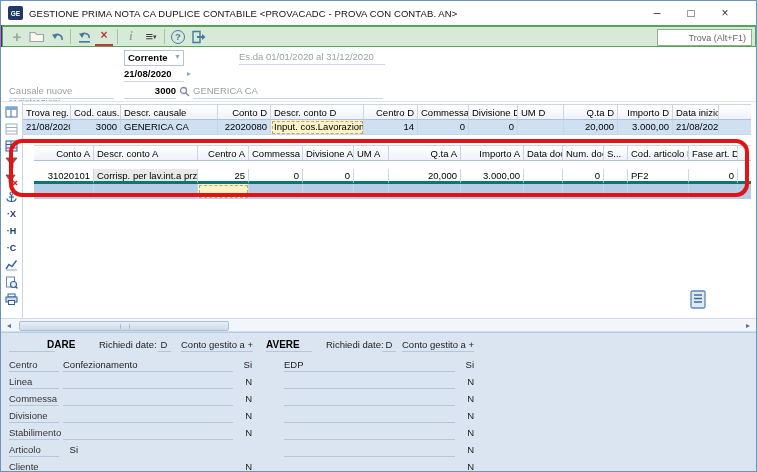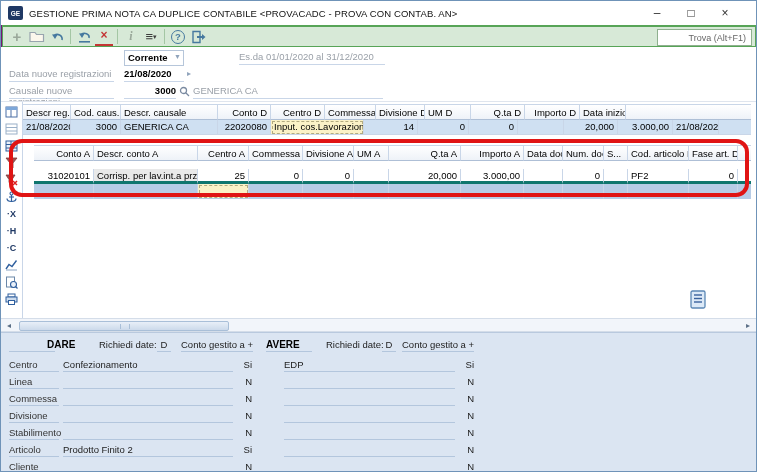--- a/index.html
+++ b/index.html
@@ -133,21 +133,20 @@
     </span>
     <div class="find-box">Trova (Alt+F1)</div>
   </div>
 
   <div class="form-area">
     <div class="frow" style="top:4px;">
       <span class="combo"><span>Corrente</span><span class="chev">▼</span></span>
       <span class="range-label">Es.da 01/01/2020 al 31/12/2020</span>
     </div>
     <div class="frow" style="top:21px;">
-      <span class="flabel">Data nuove registrazioni</span>
       <span class="date-val">21/08/2020</span>
       <span class="arrow-btn">▸</span>
     </div>
     <div class="frow" style="top:38px;">
       <span class="flabel">Causale nuove registrazioni</span>
       <span class="code-val">3000</span>
       <span class="mag">
         <svg width="11" height="11" viewBox="0 0 11 11">
             <circle cx="4.5" cy="4.5" r="3" fill="none" stroke="#7a8aa0" stroke-width="1.3"></circle>
             <line x1="7" y1="7" x2="10" y2="10" stroke="#7a8aa0" stroke-width="1.3"></line>
@@ -221,24 +220,25 @@
             <rect x="3" y="1" width="7" height="3" fill="#fff" stroke="#2f5f9e"></rect>
             <rect x="1" y="4" width="11" height="5" fill="#cddcee" stroke="#2f5f9e"></rect>
             <rect x="3.5" y="7.5" width="6" height="4" fill="#fff" stroke="#2f5f9e"></rect>
           </svg>
         </span>
     </div>
 
     <div class="gridarea">
       <div id="grid-d">
         <div class="grow ghead" id="gdh">
-            <div class="c" style="width: 48px;">Descr reg.</div>
+            <div class="c" style="width: 48px;">Trova reg.</div>
             <div class="c ar" style="width: 50px;">Cod. caus.</div>
             <div class="c" style="width: 97px;">Descr. causale</div>
             <div class="c ar" style="width: 53px;">Conto D</div>
+            <div class="c" style="width: 93px;">Descr. conto D</div>
             <div class="c ar" style="width: 54px;">Centro D</div>
             <div class="c ar" style="width: 51px;">Commessa D</div>
             <div class="c ar" style="width: 49px;">Divisione D</div>
             <div class="c" style="width: 46px;">UM D</div>
             <div class="c ar" style="width: 54px;">Q.ta D</div>
             <div class="c ar" style="width: 55px;">Importo D</div>
             <div class="c" style="width: 46px;">Data inizio</div>
             <div class="c fill"></div>
           </div>
         <div class="grow" id="gdr">
@@ -362,21 +362,20 @@
           <span class="bp-val"></span>
           <span class="bp-flag">N</span>
         </div>
         <div class="bprow">
           <span class="bp-label">Stabilimento</span>
           <span class="bp-val"></span>
           <span class="bp-flag">N</span>
         </div>
         <div class="bprow">
           <span class="bp-label">Articolo</span>
-          <span class="bp-val">Prodotto Finito 2</span>
           <span class="bp-flag">Si</span>
         </div>
         <div class="bprow">
           <span class="bp-label">Cliente</span>
           <span class="bp-val"></span>
           <span class="bp-flag">N</span>
         </div>
       </div>
     <div id="avere-rows">
         <div class="bprow">

